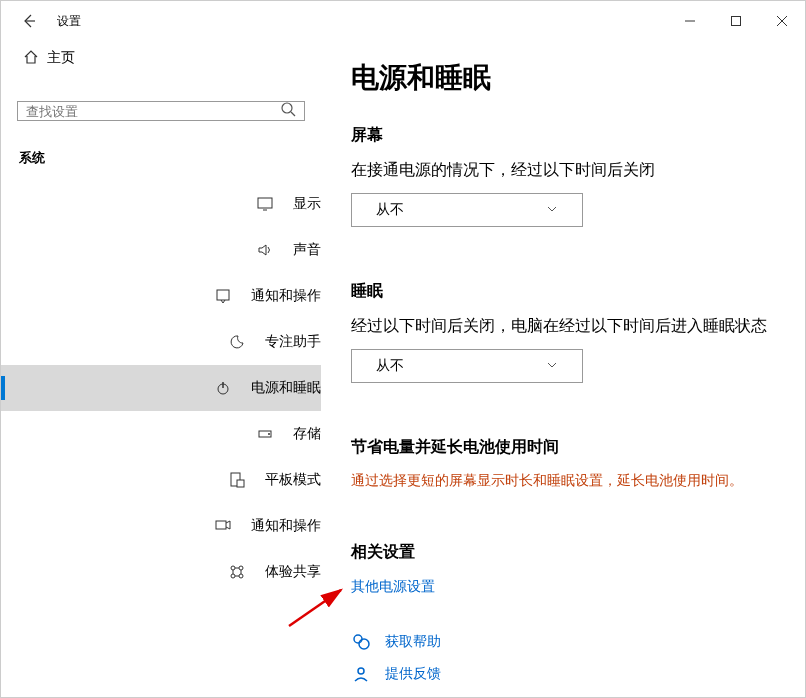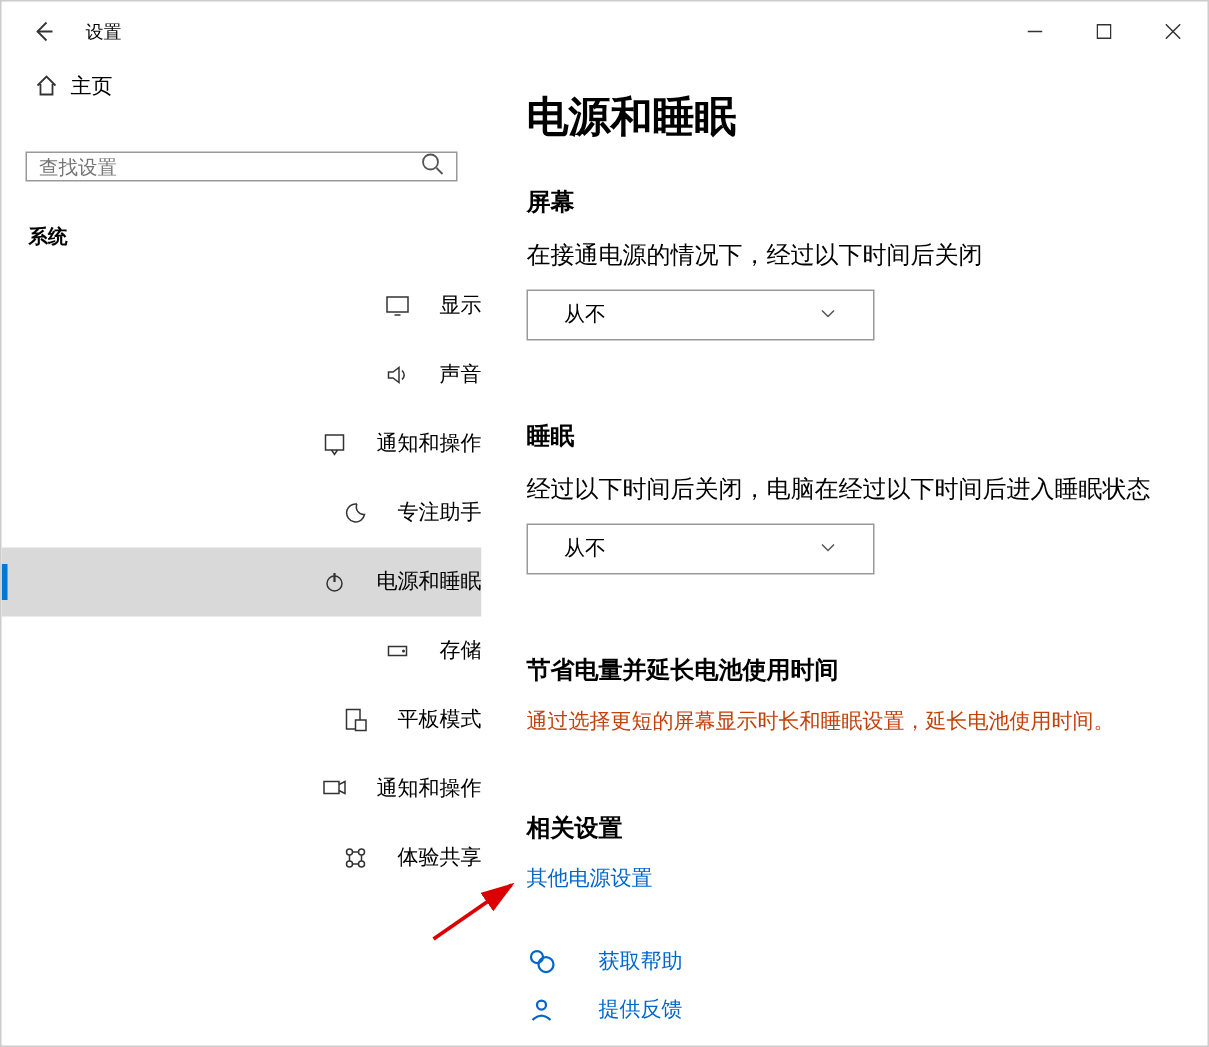--- a/index.html
+++ b/index.html
@@ -158,21 +158,21 @@
     .link-text {
       font-size: 14px;
       color: #0066cc;
       cursor: pointer;
       margin-bottom: 36px;
       display: inline-block;
     }
     .help-row {
       display: flex;
       align-items: center;
-      gap: 28px;
+      gap: 14px;
       margin-bottom: 12px;
       font-size: 14px;
       color: #0066cc;
       cursor: pointer;
     }
     .help-icon {
       color: #0066cc;
       width: 20px;
       height: 20px;
     }

